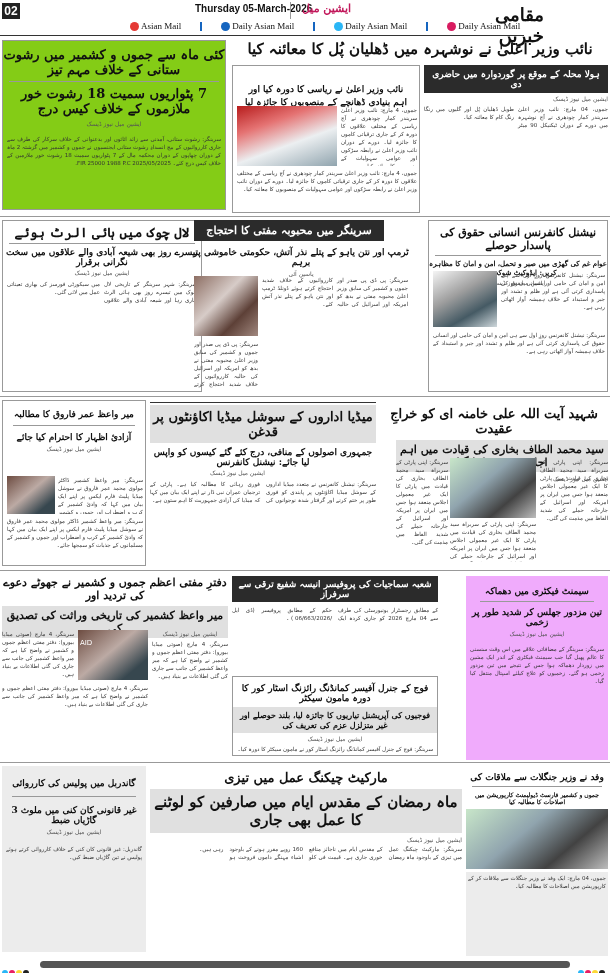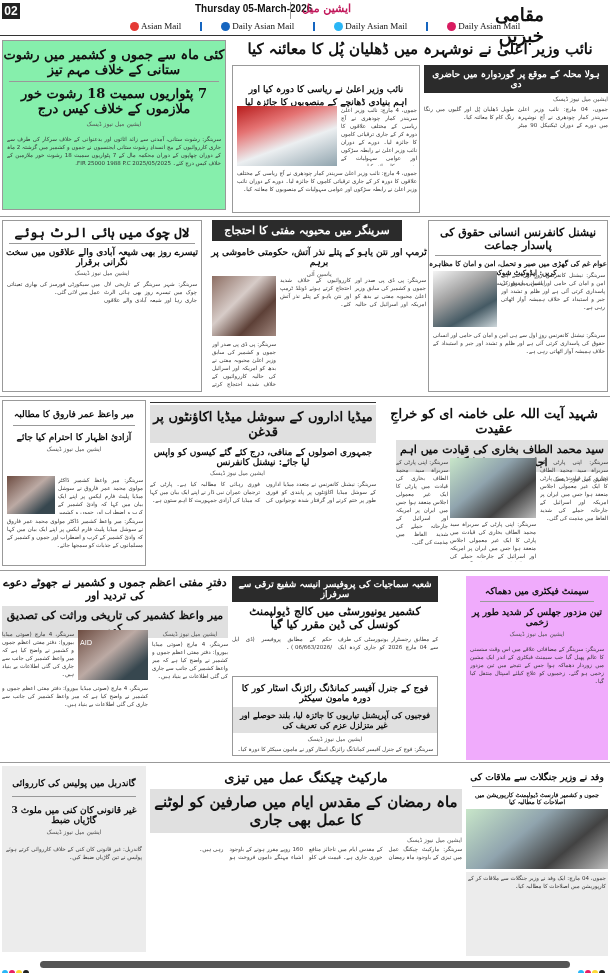--- a/index.html
+++ b/index.html
@@ -46,21 +46,21 @@
     <span><span class="si" style="background:#e53935"></span><span>Asian Mail</span></span>
     <span class="sep"></span>
     <span><span class="si" style="background:#1565c0"></span><span>Daily Asian Mail</span></span>
     <span class="sep"></span>
     <span><span class="si" style="background:#29b6f6"></span><span>Daily Asian Mail</span></span>
     <span class="sep"></span>
     <span><span class="si" style="background:#d81b60"></span><span>Daily Asian Mail</span></span>
   </div>
 </div>
 
-<div class="abs box" style="left:2px;top:40px;width:224px;height:170px;background:#86efac">
+<div class="abs box" style="left:2px;top:40px;width:224px;height:170px;background:#84cc16">
   <div class="hl hl-l" style="margin-top:6px">کئی ماہ سے جموں و کشمیر میں رشوت ستانی کے خلاف مہم تیز</div>
   <div class="hline" style="margin:4px 6px"></div>
   <div class="hl hl-l">7 پٹواریوں سمیت 18 رشوت خور ملازموں کے خلاف کیس درج</div>
   <div class="byline" style="margin-top:4px">ایشین میل نیوز ڈیسک</div>
   <div class="text" style="margin:8px 4px 0;height:100px">سرینگر: رشوت ستانی، آمدنی سے زائد اثاثوں اور بدعنوانی کے خلاف سرکار کی طرف سے جاری کارروائیوں کے بیچ انسدادِ رشوت ستانی ایجنسیوں نے جموں و کشمیر میں گزشتہ 2 ماہ کے دوران چھاپوں کے دوران محکمہ مال کے 7 پٹواریوں سمیت 18 رشوت خور ملازمین کے خلاف کیس درج کئے۔ 2025/05/2025 FIR 25000 1988 P.C.</div>
 </div>
 
 <div class="abs hl hl-xl" style="left:232px;top:40px;width:376px">نائب وزیر اعلیٰ نے نوشہرہ میں ڈھلیان پُل کا معائنہ کیا</div>
 
 <div class="abs box" style="left:232px;top:65px;width:188px;height:148px">
@@ -80,31 +80,31 @@
 <div class="abs hline" style="left:0;top:216px;width:610px"></div>
 
 <div class="abs box" style="left:2px;top:220px;width:200px;height:172px">
   <div class="hl hl-l" style="margin-top:4px">لال چوک میں ہائی الرٹ ہوئے</div>
   <div class="hline" style="margin:3px 6px"></div>
   <div class="hl hl-s">تیسرے روز بھی شیعہ آبادی والے علاقوں میں سخت نگرانی برقرار</div>
   <div class="byline" style="margin-top:2px">ایشین میل نیوز ڈیسک</div>
   <div class="text" style="margin:4px;height:112px;column-count:2;column-gap:4px">سرینگر: شہر سرینگر کے تاریخی لال چوک میں تیسرے روز بھی ہائی الرٹ جاری رہا اور شیعہ آبادی والے علاقوں میں سیکورٹی فورسز کی بھاری تعیناتی عمل میں لائی گئی۔</div>
 </div>
 
-<div class="abs" style="left:210px;top:220px;width:218px;height:172px">
+<div class="abs" style="left:192px;top:220px;width:218px;height:172px">
   <div class="dark hl hl-m" style="padding:4px 2px;width:190px;margin-left:2px">سرینگر میں محبوبہ مفتی کا احتجاج</div>
   <div class="hl hl-s" style="margin-top:6px">ٹرمپ اور نتن یاہو کے پتلے نذر آتش، حکومتی خاموشی پر برہم</div>
   <div class="byline" style="margin-top:3px">یاسین آئی</div>
   <div class="abs photo" style="left:2px;top:56px;width:64px;height:60px"></div>
   <div class="abs text" style="left:70px;top:56px;width:146px;height:112px;column-count:2;column-gap:4px">سرینگر: پی ڈی پی صدر اور جموں و کشمیر کی سابق وزیر اعلیٰ محبوبہ مفتی نے بدھ کو امریکہ اور اسرائیل کی حالیہ کارروائیوں کے خلاف شدید احتجاج کرتے ہوئے ڈونلڈ ٹرمپ اور نتن یاہو کے پتلے نذر آتش کئے۔</div>
   <div class="abs text" style="left:2px;top:120px;width:64px;height:48px">سرینگر: پی ڈی پی صدر اور جموں و کشمیر کی سابق وزیر اعلیٰ محبوبہ مفتی نے بدھ کو امریکہ اور اسرائیل کی حالیہ کارروائیوں کے خلاف شدید احتجاج کرتے ہوئے ڈونلڈ ٹرمپ اور نتن یاہو کے پتلے نذر آتش کئے۔</div>
 </div>
 
 <div class="abs box" style="left:428px;top:220px;width:180px;height:172px">
-  <div class="hl hl-m" style="margin-top:5px">نیشنل کانفرنس انسانی حقوق کی پاسدار جماعت</div>
+  <div class="hl hl-m" style="margin-top:5px">نیشنل کانفرنس انسانی حقوق کی پاسدار حوصلے</div>
   <div class="hline" style="margin:3px 6px"></div>
   <div class="hl" style="font-size:7px">عوام غم کی گھڑی میں صبر و تحمل، امن و امان کا مظاہرہ کریں: ایڈوکیٹ شوکت میر</div>
   <div class="byline" style="margin-top:2px">ایشین میل نیوز ڈیسک</div>
   <div class="abs photo3" style="left:4px;top:50px;width:64px;height:56px"></div>
   <div class="abs text" style="left:72px;top:50px;width:104px;height:56px">سرینگر: نیشنل کانفرنس روزِ اول سے ہی امن و امان کی حامی اور انسانی حقوق کی پاسداری کرتی آئی ہے اور ظلم و تشدد اور جبر و استبداد کے خلاف ہمیشہ آواز اٹھاتی رہی ہے۔</div>
   <div class="abs text" style="left:4px;top:110px;width:172px;height:58px">سرینگر: نیشنل کانفرنس روزِ اول سے ہی امن و امان کی حامی اور انسانی حقوق کی پاسداری کرتی آئی ہے اور ظلم و تشدد اور جبر و استبداد کے خلاف ہمیشہ آواز اٹھاتی رہی ہے۔</div>
 </div>
 
 <div class="abs hline" style="left:0;top:396px;width:610px"></div>
 
@@ -143,21 +143,20 @@
   <div class="grey hl hl-m" style="margin-top:4px;padding:3px 2px">میر واعظ کشمیر کی تاریخی وراثت کی تصدیق کی</div>
   <div class="abs photo4" style="left:76px;top:56px;width:70px;height:50px"><span style="color:#fff;font-size:7px;padding:2px">AID</span></div>
   <div class="abs text" style="left:0;top:56px;width:72px;height:50px">سرینگر، 4 مارچ (صوتی میڈیا بیورو): دفتر مفتی اعظم جموں و کشمیر نے واضح کیا ہے کہ میر واعظ کشمیر کی جانب سے جاری کی گئی اطلاعات بے بنیاد ہیں۔</div>
   <div class="abs byline" style="left:150px;top:56px;width:76px">ایشین میل نیوز ڈیسک</div>
   <div class="abs text" style="left:150px;top:66px;width:76px;height:114px">سرینگر، 4 مارچ (صوتی میڈیا بیورو): دفتر مفتی اعظم جموں و کشمیر نے واضح کیا ہے کہ میر واعظ کشمیر کی جانب سے جاری کی گئی اطلاعات بے بنیاد ہیں۔</div>
   <div class="abs text" style="left:0;top:110px;width:146px;height:70px">سرینگر، 4 مارچ (صوتی میڈیا بیورو): دفتر مفتی اعظم جموں و کشمیر نے واضح کیا ہے کہ میر واعظ کشمیر کی جانب سے جاری کی گئی اطلاعات بے بنیاد ہیں۔</div>
 </div>
 
 <div class="abs" style="left:232px;top:576px;width:206px;height:90px">
   <div class="dark hl" style="font-size:9px;padding:3px 2px">شعبہ سماجیات کی پروفیسر انیسہ شفیع ترقی سے سرفراز</div>
-  <div class="hl hl-m" style="margin-top:3px">کشمیر یونیورسٹی میں کالج ڈیولپمنٹ کونسل کی ڈین مقرر کیا گیا</div>
   <div class="text" style="margin-top:4px;height:40px;column-count:2;column-gap:6px">کے مطابق رجسٹرار یونیورسٹی کی طرف سے 04 مارچ 2026 کو جاری کردہ ایک حکم کے مطابق پروفیسر (ڈی ایل /06/663/2026 ) ۔</div>
 </div>
 
 <div class="abs box" style="left:232px;top:676px;width:206px;height:80px">
   <div class="hl hl-s" style="margin-top:6px">فوج کے جنرل آفیسر کمانڈنگ رائزنگ اسٹار کور کا دورہ مامون سیکٹر</div>
   <div class="grey hl" style="font-size:8px;margin-top:4px;padding:3px 2px">فوجیوں کی آپریشنل تیاریوں کا جائزہ لیا، بلند حوصلے اور غیر متزلزل عزم کی تعریف کی</div>
   <div class="byline" style="margin-top:2px">ایشین میل نیوز ڈیسک</div>
   <div class="text" style="margin:3px 4px;height:18px">سرینگر: فوج کے جنرل آفیسر کمانڈنگ رائزنگ اسٹار کور نے مامون سیکٹر کا دورہ کیا۔</div>
 </div>
 

